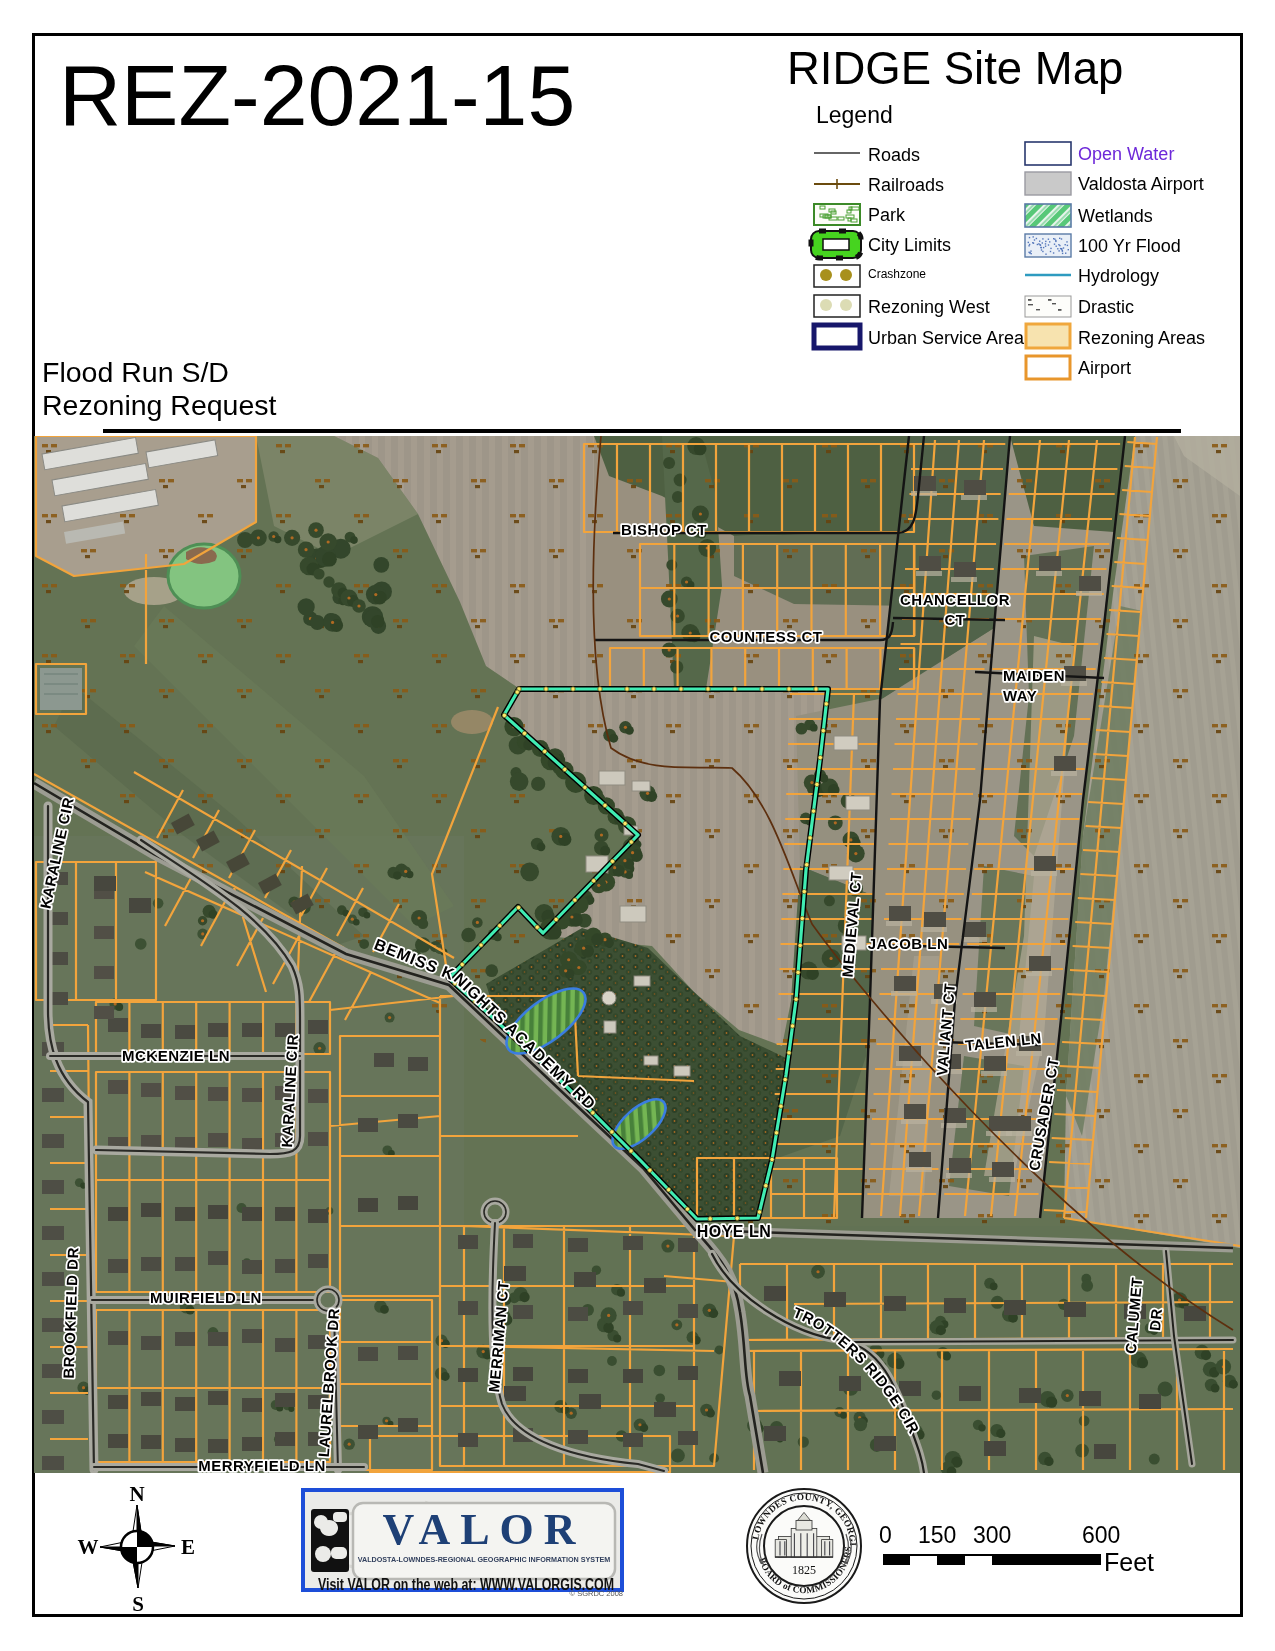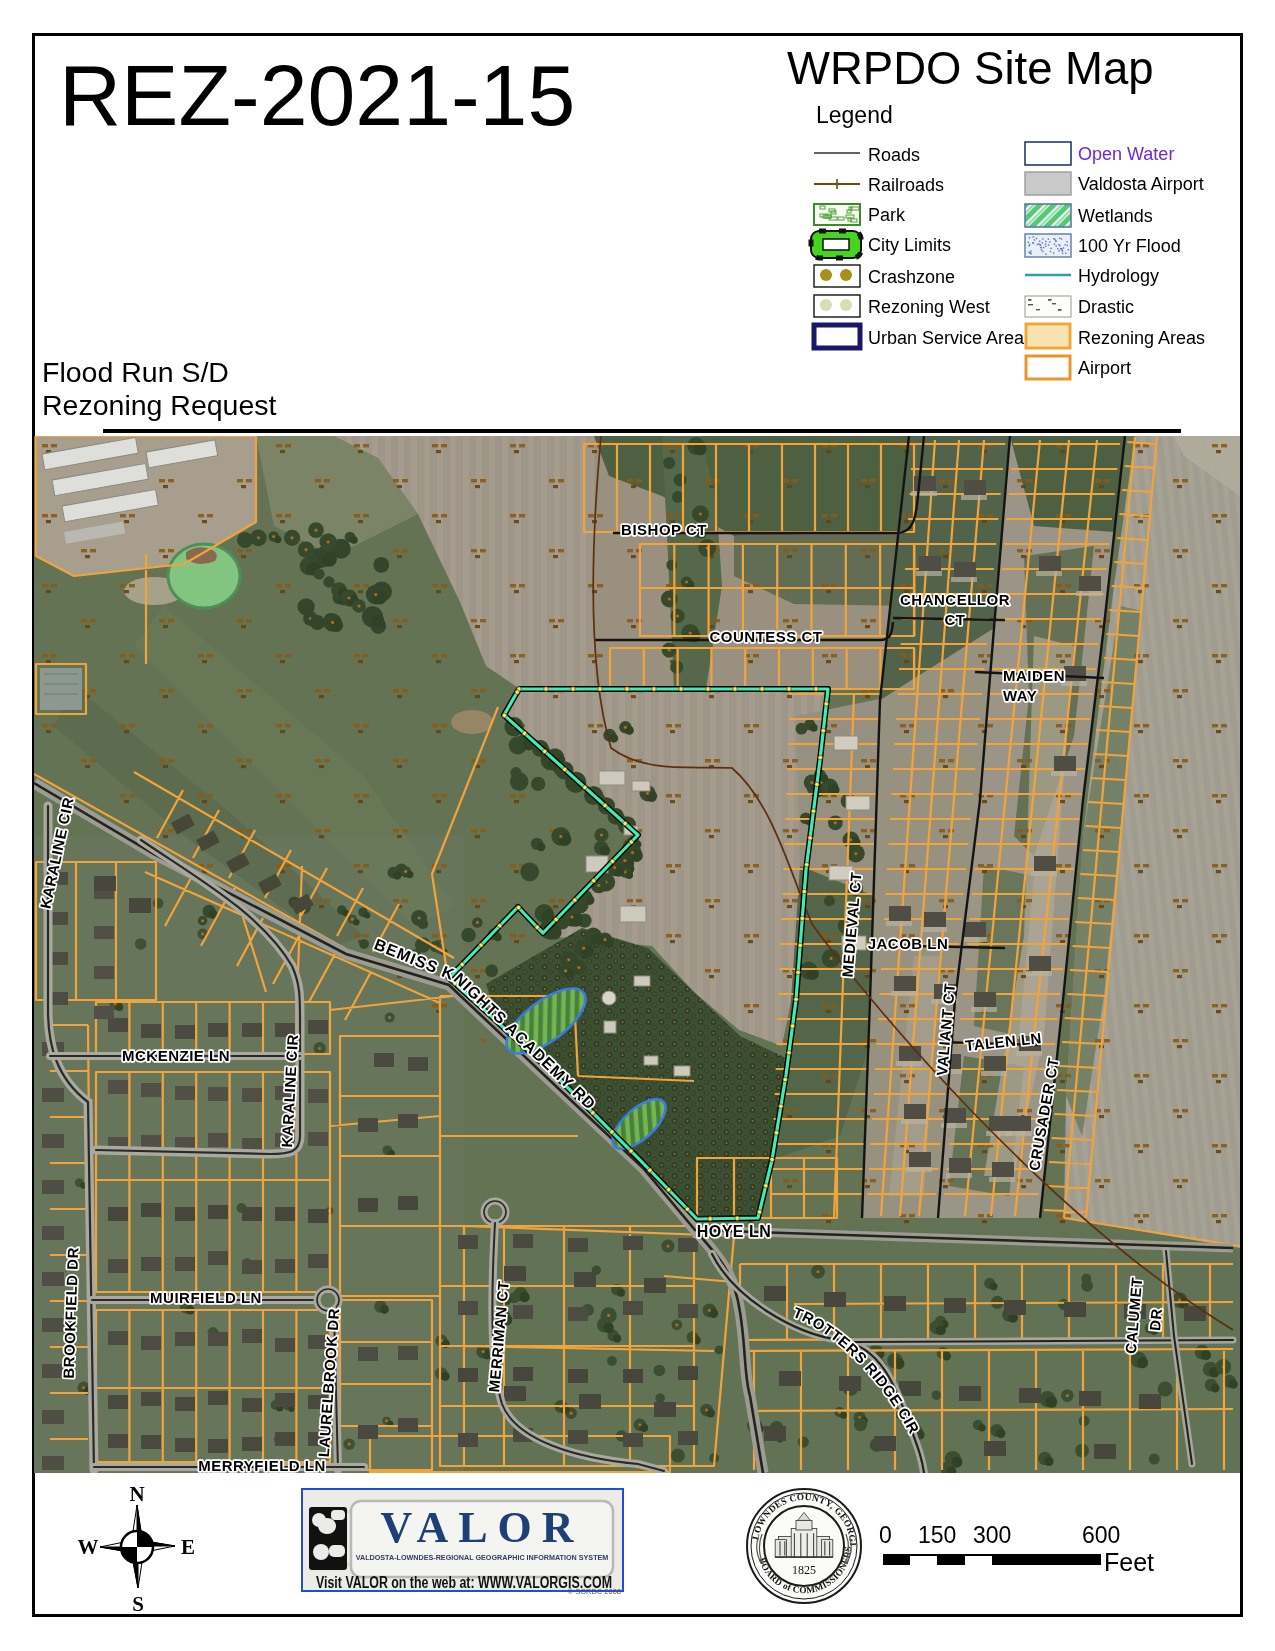--- a/index.html
+++ b/index.html
@@ -2,21 +2,21 @@
 <html><head><meta charset="utf-8"><style>
 *{margin:0;padding:0;box-sizing:border-box}
 html,body{width:1275px;height:1651px;background:#fff;font-family:"Liberation Sans",sans-serif;position:relative;overflow:hidden}
 .b{font-weight:normal}
 </style></head><body>
 
 <div style="position:absolute;left:32px;top:33px;width:1211px;height:1584px;border:3px solid #000"></div>
 
 <div class="b" style="position:absolute;left:59px;top:46px;font-size:86px;letter-spacing:0px">REZ-2021-15</div>
 
-<div class="b" style="position:absolute;left:787px;top:43px;font-size:45.5px">WRPDO Site Map</div>
+<div class="b" style="position:absolute;left:787px;top:43px;font-size:45.5px">RIDGE Site Map</div>
 
 <div class="b" style="position:absolute;left:816px;top:102px;font-size:23px">Legend</div>
 
 <svg style="position:absolute;left:813px;top:148px" width="48" height="10" viewBox="0 0 48 10">
     <line x1="1" y1="5" x2="47" y2="5" stroke="#333" stroke-width="1.6"></line>
   </svg>
 <svg style="position:absolute;left:813px;top:178px" width="48" height="12" viewBox="0 0 48 12">
     <line x1="1" y1="6" x2="47" y2="6" stroke="#6b4b0e" stroke-width="2.2"></line>
     <line x1="24" y1="1" x2="24" y2="11" stroke="#6b4b0e" stroke-width="1.6"></line>
   </svg>
@@ -152,21 +152,21 @@
     <rect x="2" y="2" width="44" height="24" fill="#f7e3af" stroke="#f0a73c" stroke-width="3"></rect>
   </svg>
 <svg style="position:absolute;left:1024px;top:354px" width="48" height="27" viewBox="0 0 48 27">
     <rect x="2" y="2" width="44" height="23" fill="#fff" stroke="#e8962c" stroke-width="3"></rect>
   </svg>
 
 <div style="position:absolute;left:868px;top:145px;font-size:18px;color:#000">Roads</div>
 <div style="position:absolute;left:868px;top:175px;font-size:18px;color:#000">Railroads</div>
 <div style="position:absolute;left:868px;top:205px;font-size:18px;color:#000">Park</div>
 <div style="position:absolute;left:868px;top:235px;font-size:18px;color:#000">City Limits</div>
-<div style="position:absolute;left:868px;top:267px;font-size:18px;color:#000">Crashzone</div>
+<div style="position:absolute;left:868px;top:267px;font-size:12px;color:#000">Crashzone</div>
 <div style="position:absolute;left:868px;top:297px;font-size:18px;color:#000">Rezoning West</div>
 <div style="position:absolute;left:868px;top:328px;font-size:18px;color:#000">Urban Service Area</div>
 <div style="position:absolute;left:1078px;top:144px;font-size:18px;color:#6d28d9">Open Water</div>
 <div style="position:absolute;left:1078px;top:174px;font-size:18px;color:#000">Valdosta Airport</div>
 <div style="position:absolute;left:1078px;top:206px;font-size:18px;color:#000">Wetlands</div>
 <div style="position:absolute;left:1078px;top:236px;font-size:18px;color:#000">100 Yr Flood</div>
 <div style="position:absolute;left:1078px;top:266px;font-size:18px;color:#000">Hydrology</div>
 <div style="position:absolute;left:1078px;top:297px;font-size:18px;color:#000">Drastic</div>
 <div style="position:absolute;left:1078px;top:328px;font-size:18px;color:#000">Rezoning Areas</div>
 <div style="position:absolute;left:1078px;top:358px;font-size:18px;color:#000">Airport</div>
@@ -1045,21 +1045,21 @@
 <polygon points="28,69 57,63 65,69 57,74" fill="#fff"></polygon>
       <polygon points="28,69 57,74 65,69" fill="#000"></polygon>
 <polygon points="103,68 73,63 65,68 73,74" fill="#fff"></polygon>
       <polygon points="103,68 73,63 65,68" fill="#000"></polygon>
 </g>
 <circle cx="65" cy="69" r="16" fill="#fff" stroke="#000" stroke-width="2.5"></circle>
 <path d="M65,53 A16,16 0 0 1 81,69 L65,69 Z" fill="#000"></path>
 <path d="M65,85 A16,16 0 0 1 49,69 L65,69 Z" fill="#000"></path>
 </svg>
 
-<div style="position:absolute;left:301px;top:1488px;width:323px;height:104px;background:#ebebe8;border:2px solid #1d4ed8">
+<div style="position:absolute;left:301px;top:1488px;width:323px;height:104px;background:#ebebe8;border:4px solid #1d4ed8">
 <svg width="323" height="104" viewBox="0 0 323 104">
 <path d="M20,30 q30,-18 60,2 M120,10 q40,20 80,6 M200,60 q30,22 70,12 M30,70 q40,14 90,4 M230,20 q30,14 60,2" stroke="#d8d8d4" fill="none" stroke-width="3"></path>
 <g fill="#111">
         <rect x="6" y="17" width="38" height="63" rx="3"></rect>
       </g>
 <g fill="#ebebe8">
         <circle cx="16" cy="30" r="7"></circle>
         <path d="M24,44 a9,8 0 1 1 0.1,0 z" fill="#ebebe8"></path>
         <circle cx="18" cy="62" r="8"></circle>
         <rect x="28" y="20" width="14" height="10" rx="4"></rect>

